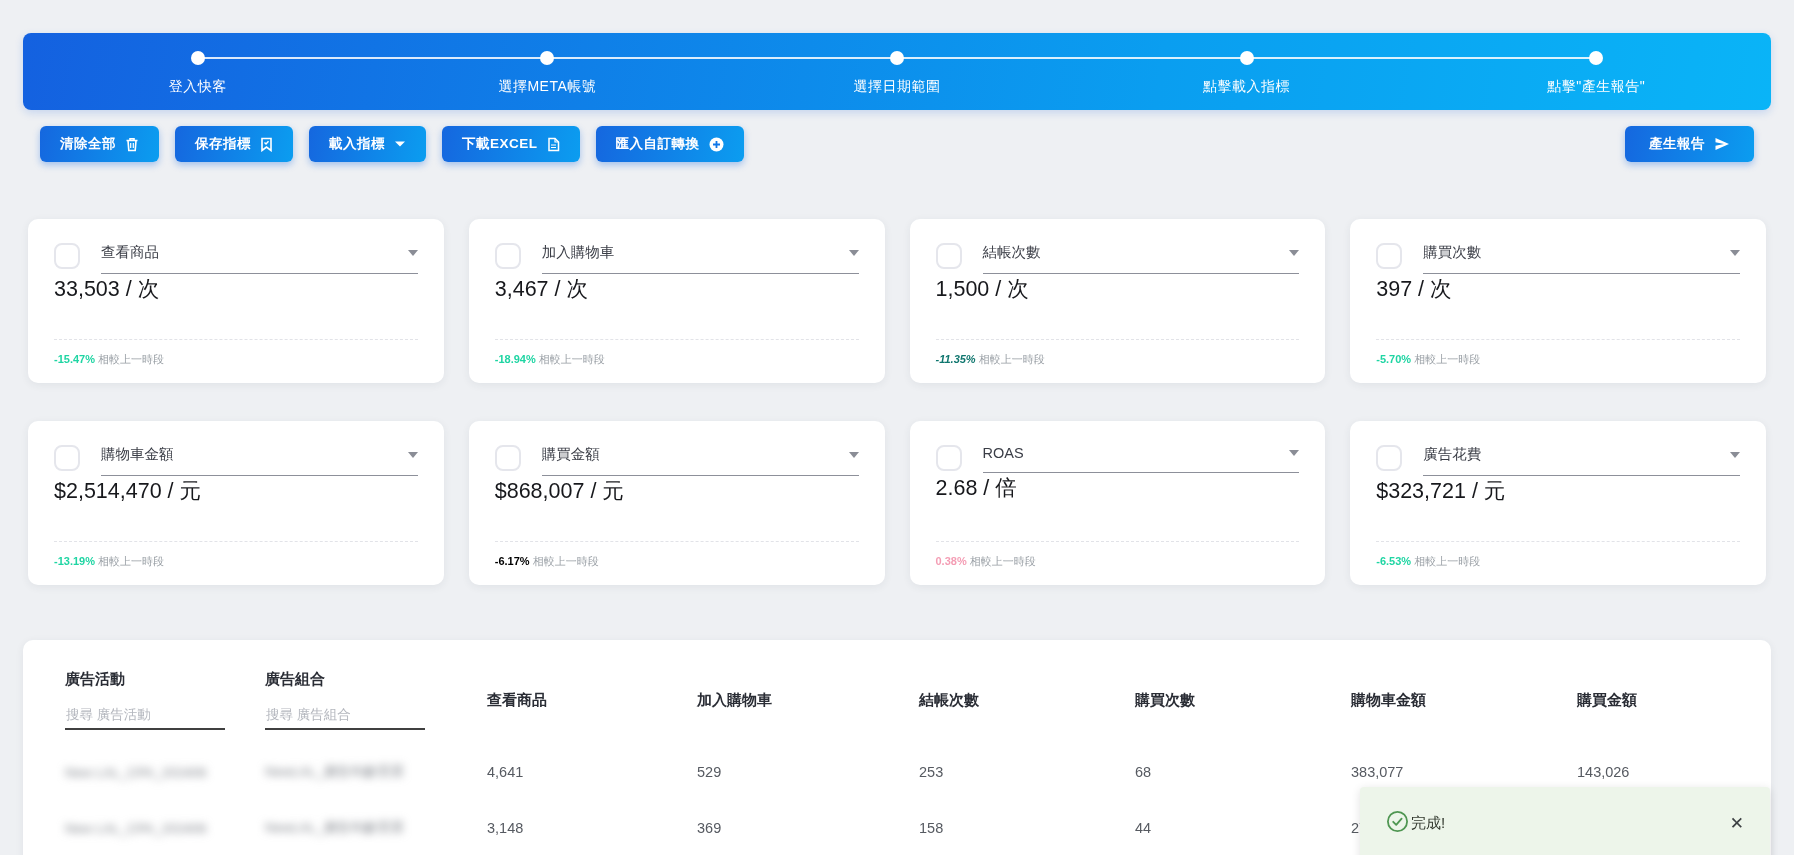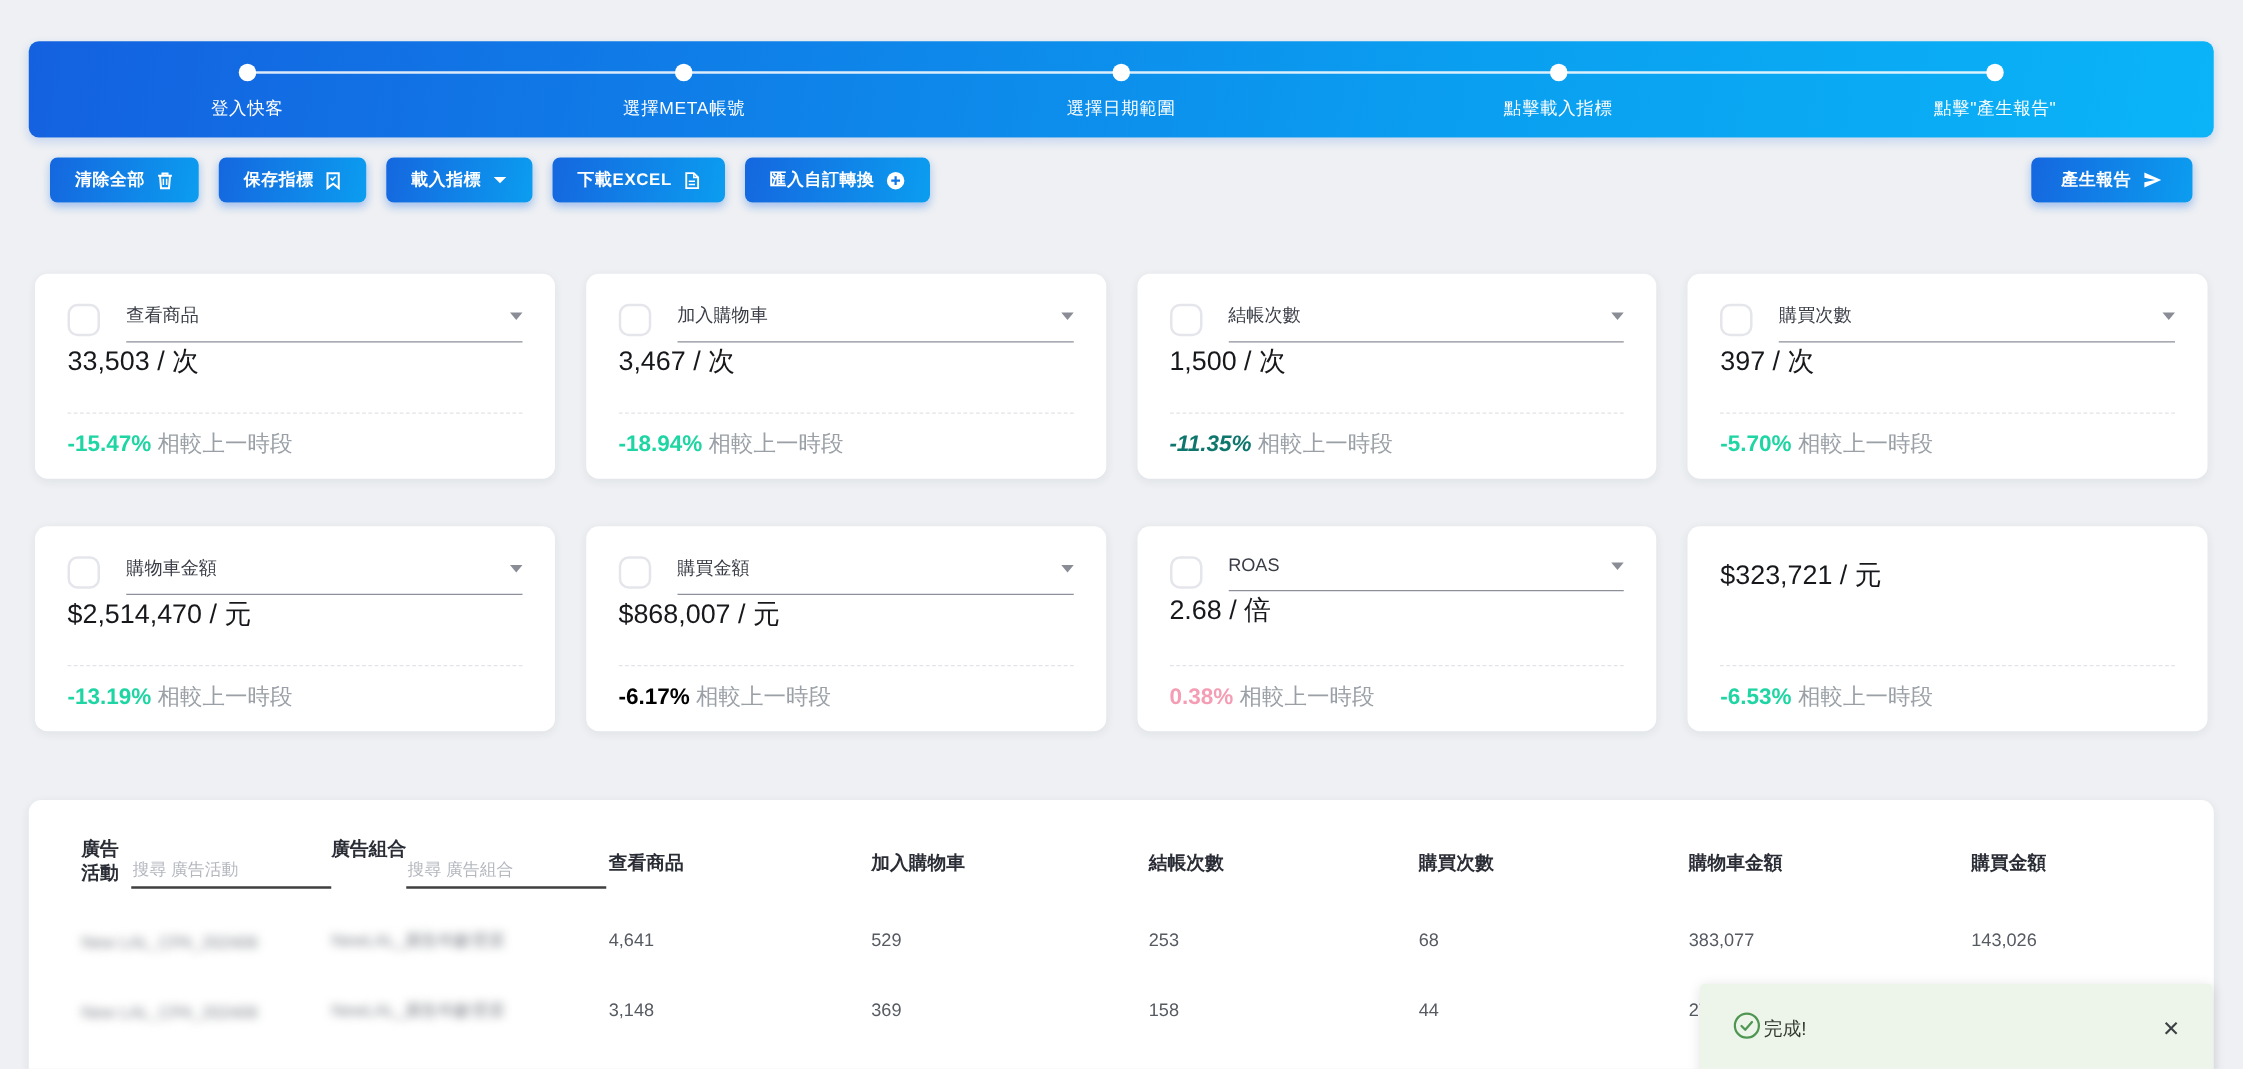--- a/index.html
+++ b/index.html
@@ -59,32 +59,32 @@
   .select { flex:1; border-bottom:1px solid #8d909a; padding-bottom:11px;
     display:flex; align-items:center; cursor:pointer; }
   .select .stitle { font-size:14.5px; color:#3a3d46; }
   .caret {
     margin-left:auto; width:0; height:0;
     border-left:5.5px solid transparent; border-right:5.5px solid transparent;
     border-top:6px solid #8a8d96;
   }
   .metric-value { font-size:21.5px; color:#17181c; }
   .dash { border-top:1px dashed #e2e3e8; margin-top:auto; }
-  .compare { margin-top:12px; font-size:18px; color:#9aa0a6; }
+  .compare { margin-top:12px; font-size:11px; color:#9aa0a6; }
   .compare b { font-weight:bold; }
 
   
   .table-card {
     margin-top:55px; background:#fff; border-radius:10px 10px 0 0;
     box-shadow:0 2px 8px rgba(40,50,70,.07);
     padding:30px 0 0 42px; height:230px;
   }
   .tgrid { display:grid; grid-template-columns:200px 222px 210px 222px 216px 216px 226px auto; }
   .th { font-size:15px; font-weight:bold; color:#2a2d35; }
-  .th-stack { display:flex; flex-direction:row; }
+  .th-stack { display:flex; flex-direction:column; }
   .th-mid { align-self:center; }
   .search-input {
     margin-top:15px; width:160px; border:none; border-bottom:2px solid #404040;
     background:transparent; font-size:13.5px; color:#5a5e66; padding:3px 1px 6px 1px;
     outline:none; font-family:inherit;
   }
   .search-input::placeholder { color:#b4b7be; }
   .trow { height:56px; align-items:center; font-size:14.5px; color:#565a61; }
   .blurred { filter:blur(4px); color:#7d8188; font-size:13.5px; padding-right:30px;
     white-space:nowrap; overflow:hidden; }
@@ -293,20 +293,27 @@
       </div>
       <div class="metric-value">2.68 / 倍</div>
       <div class="dash"></div>
       <div class="compare">
         <b style="color: rgb(244, 157, 180);">0.38%</b>
         <span>相較上一時段</span>
       </div>
     </div>
 
     <div class="card">
+      <div class="card-top">
+        <div class="checkbox"></div>
+        <div class="select">
+          <span class="stitle">廣告花費</span>
+          <span class="caret"></span>
+        </div>
+      </div>
       <div class="metric-value">$323,721 / 元</div>
       <div class="dash"></div>
       <div class="compare">
         <b style="color: rgb(31, 213, 163);">-6.53%</b>
         <span>相較上一時段</span>
       </div>
     </div>
 
   </div>
 

